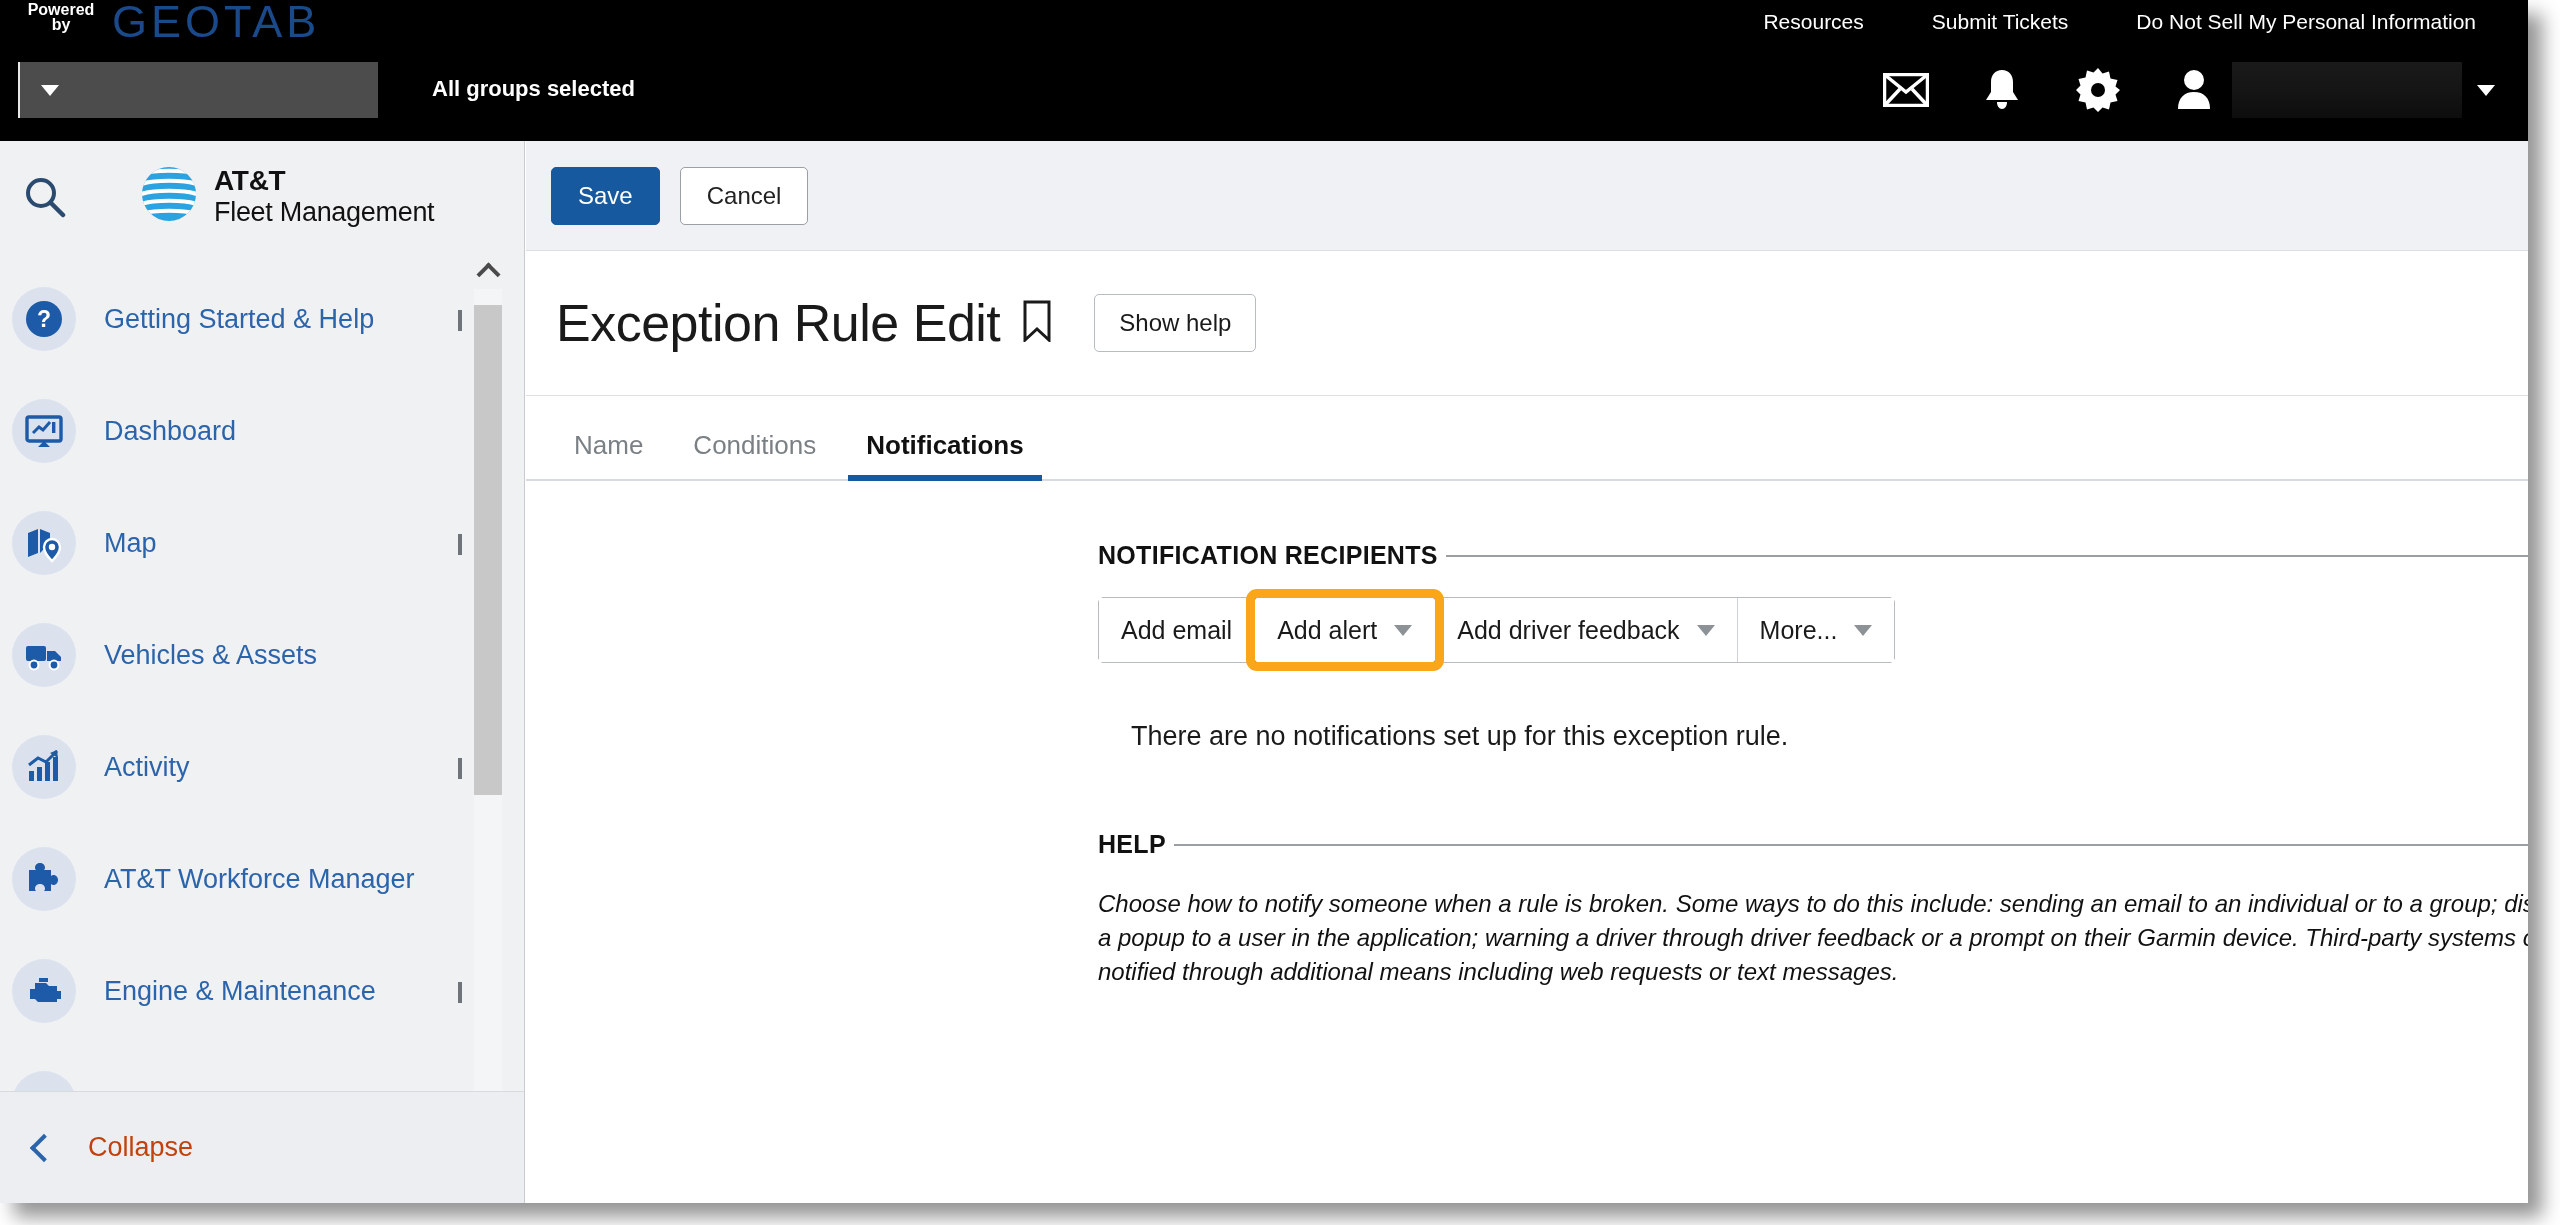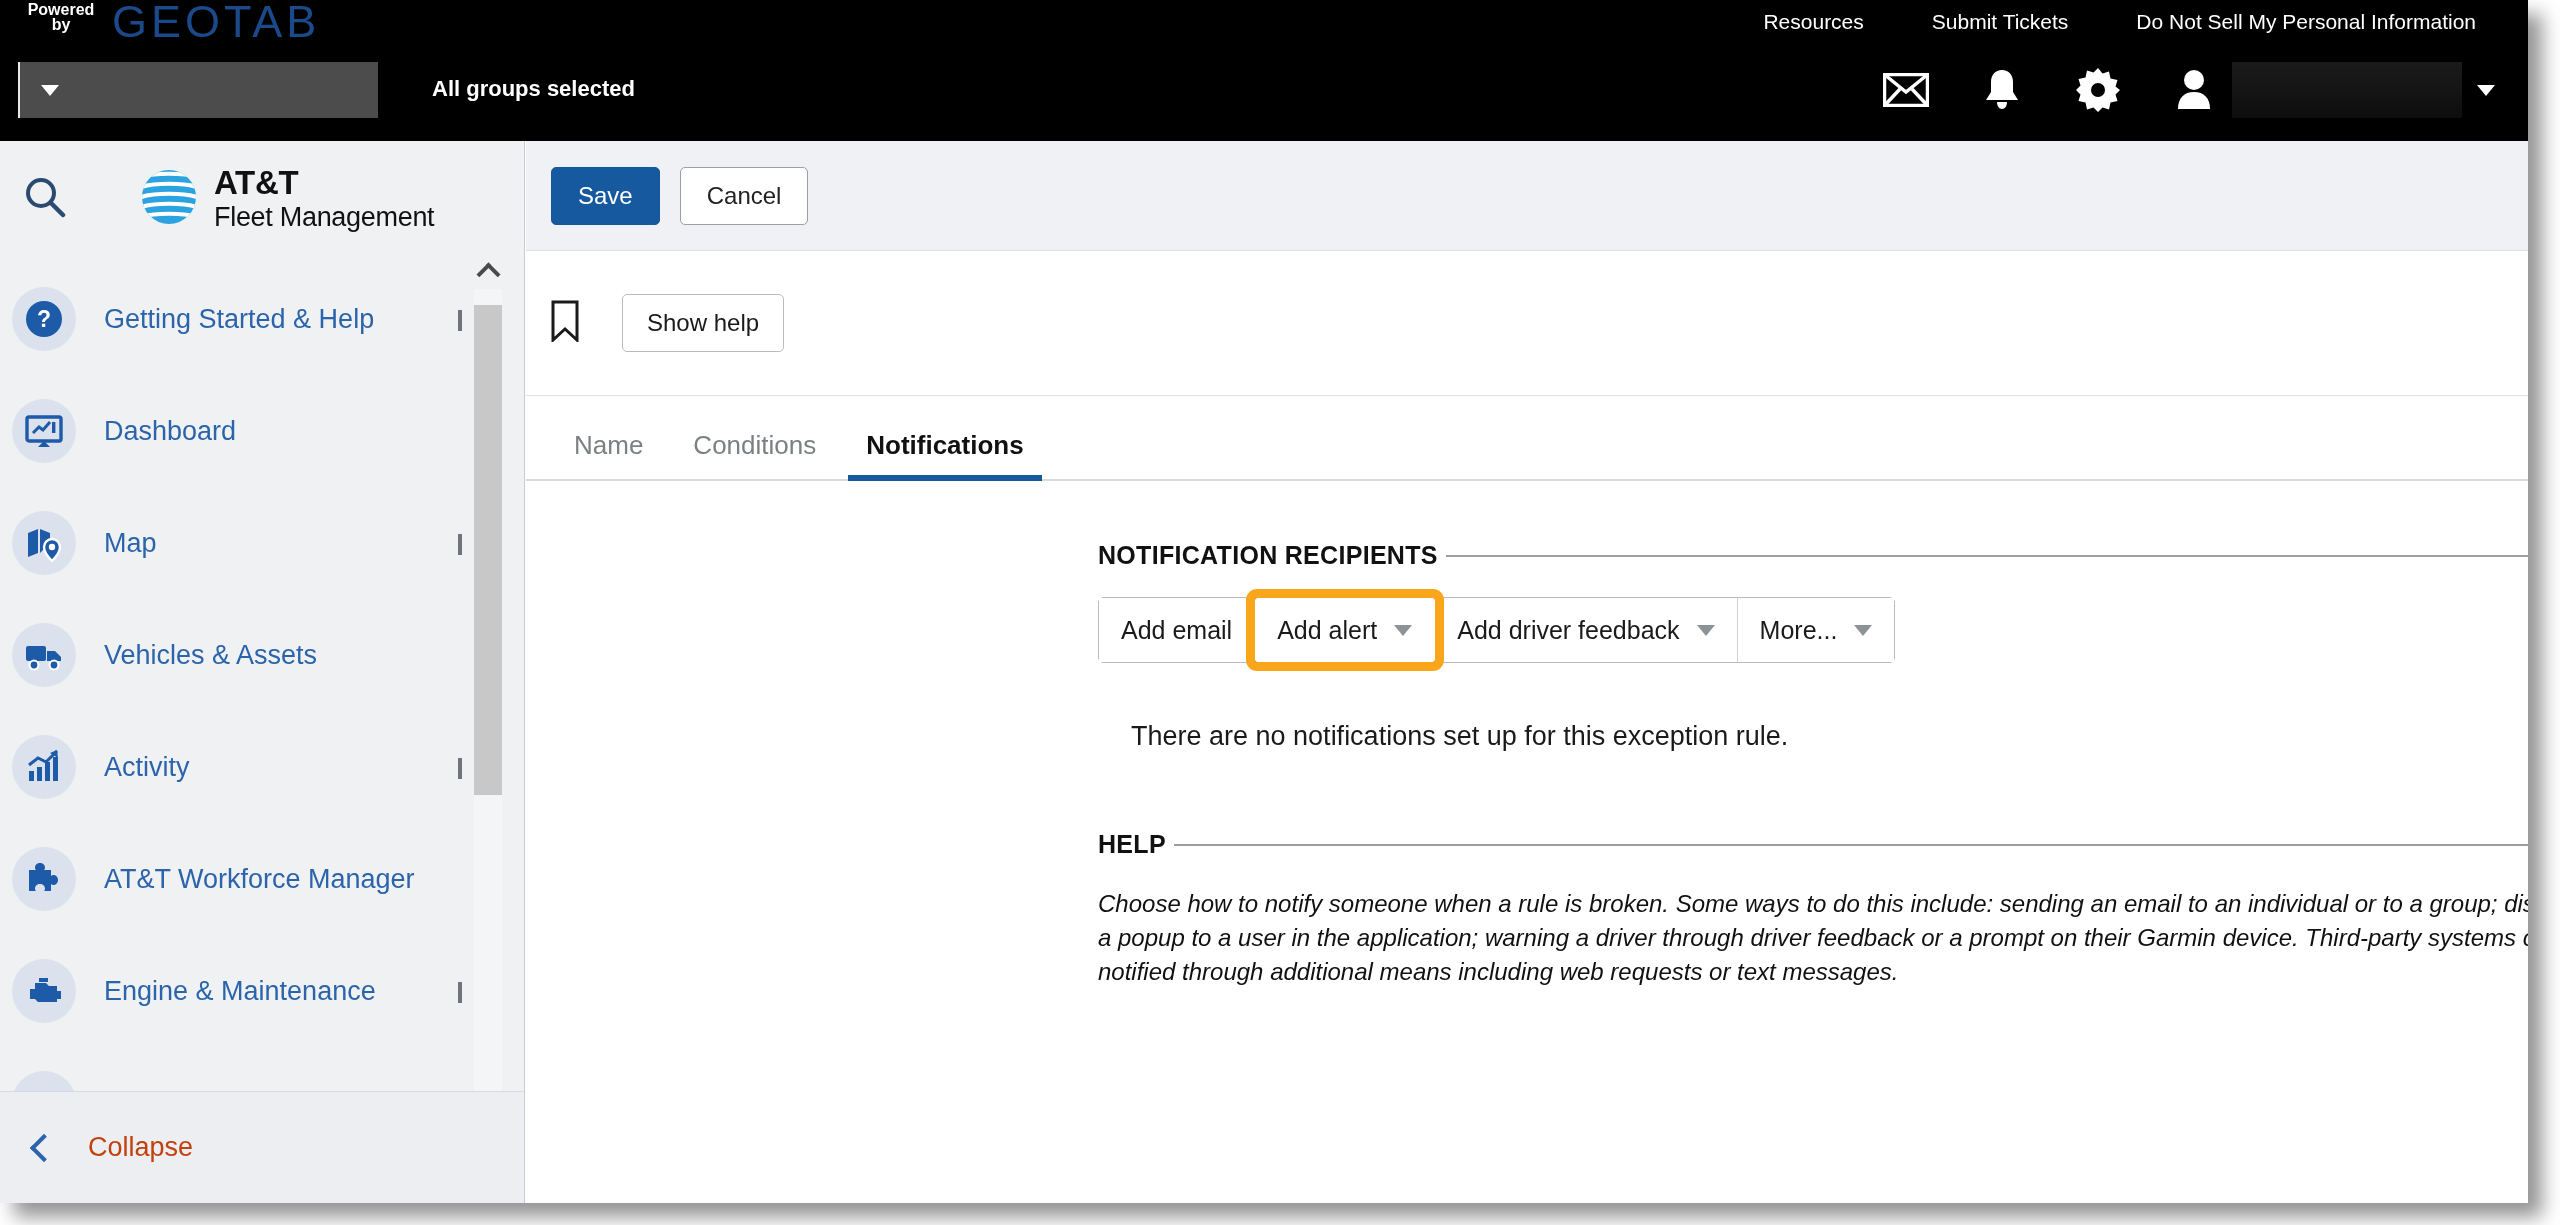--- a/index.html
+++ b/index.html
@@ -134,21 +134,21 @@
     cursor: pointer;
   }
   .brand {
     position: absolute; left: 140px; top: 24px;
     display: flex; align-items: center; gap: 16px;
   }
   .brand-text {
     display: flex; flex-direction: column;
     line-height: 1.12;
   }
-  .brand-text .l1 { font-size: 33px; font-weight: 700; color: #111; letter-spacing: -0.3px; }
+  .brand-text .l1 { font-size: 28px; font-weight: 700; color: #111; letter-spacing: -0.3px; }
   .brand-text .l2 { font-size: 27px; font-weight: 400; color: #111; letter-spacing: -0.3px; }
 
   .nav-scroll-area {
     position: relative;
     height: 894px;
     overflow: hidden;
   }
   .nav-list { padding-top: 10px; }
   .nav-item {
     position: relative;
@@ -622,20 +622,21 @@
   </div>
 
   <div class="main">
 
     <div class="action-bar">
       <button class="btn btn-primary">Save</button>
       <button class="btn btn-secondary">Cancel</button>
     </div>
 
     <div class="title-zone">
+      <span class="page-title">Exception Rule Edit</span>
       <span class="bookmark-icon">
         <svg width="30" height="42" viewBox="0 0 30 42">
           <path d="M3 2 L27 2 L27 40 L15 29 L3 40 Z" fill="none" stroke="#1a1a1a" stroke-width="3"></path>
         </svg>
       </span>
       <button class="btn-showhelp">Show help</button>
     </div>
 
     <div class="tabs">
       <div class="tab">Name</div>

